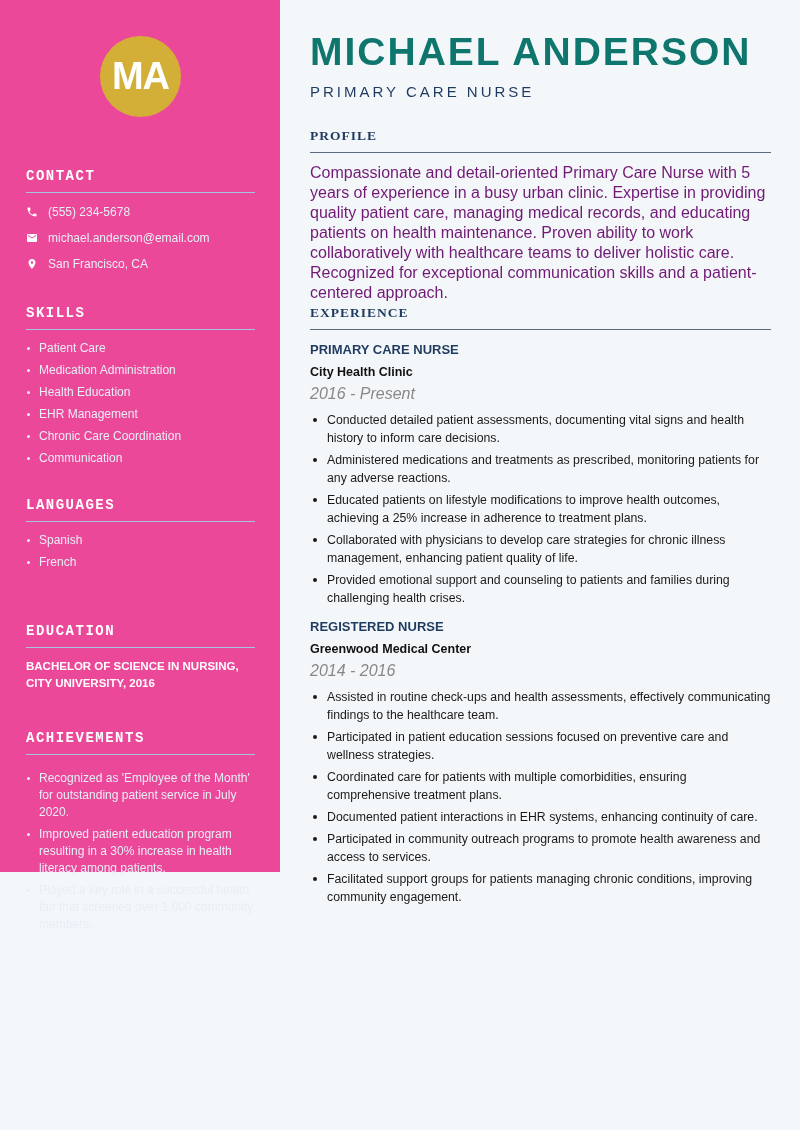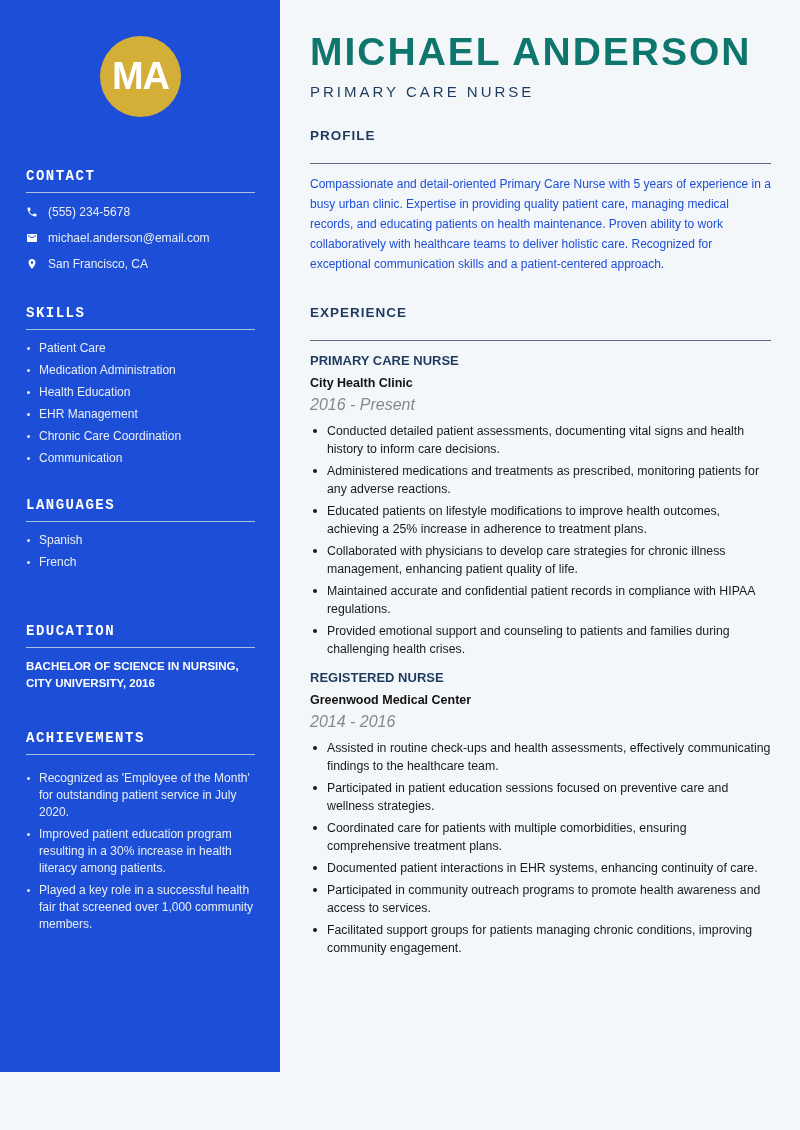--- a/index.html
+++ b/index.html
@@ -1,19 +1,19 @@
 <!DOCTYPE html>
 <html><head>
 <meta charset="utf-8">
 <style>
   * { box-sizing: border-box; margin: 0; padding: 0; }
   html, body { width: 800px; height: 1130px; overflow: hidden; }
   body { font-family: "Liberation Sans", "DejaVu Sans", sans-serif; background: #f4f7fa; position: relative; }
 
-  .sidebar { position: absolute; left: 0; top: 0; width: 280px; height: 1072px; background: #1d4ed8; color: #ffffff; padding: 0 18px; }
+  .sidebar { position: absolute; left: 0; top: 0; width: 280px; height: 872px; background: #ec4899; color: #ffffff; padding: 0 18px; }
   .avatar { position: absolute; left: 100px; top: 36px; width: 81px; height: 81px; border-radius: 50%; background: #d4af37; display: flex; align-items: center; justify-content: center; }
   .avatar span { font-weight: bold; font-size: 38px; color: #ffffff; letter-spacing: -1px; }
 
   .side-section { position: absolute; left: 26px; width: 229px; }
   .side-title { font-size: 14px; font-weight: bold; letter-spacing: 1.5px; color: #ffffff; padding-bottom: 8px; border-bottom: 1.5px solid #a9c2e0; font-family: Liberation Mono, monospace; }
 
   .contact-row { display: flex; align-items: center; height: 26px; font-size: 12px; color: #e8eef5; }
   .contact-row .ic { width: 22px; display: flex; align-items: center; }
   .contact-row svg { width: 12px; height: 12px; fill: #ffffff; }
 
@@ -23,22 +23,22 @@
   .ach-list li { line-height: 17px; margin-bottom: 5px; }
   .ach-list li::before { top: 7px; }
 
   .edu-text { font-size: 11.5px; font-weight: bold; color: #ffffff; line-height: 17px; margin-top: 10px; }
 
   .main { position: absolute; left: 310px; top: 0; width: 461px; }
   .name { position: absolute; top: 30px; left: 0; font-size: 39px; font-weight: bold; color: #0f766e; letter-spacing: 2px; white-space: nowrap; }
   .role { position: absolute; top: 83px; left: 0; font-size: 15px; color: #1e3a5f; letter-spacing: 3px; }
 
   .sec { position: absolute; left: 0; width: 461px; }
-  .sec-title { font-size: 13.5px; font-weight: bold; color: #1e3a5f; letter-spacing: 1px; padding-bottom: 20px; border-bottom: 1.5px solid #5b6b80; }
-  .profile-text { font-size: 12px; color: #1d4ed8; line-height: 20px; margin-top: 10px; }
+  .sec-title { font-size: 13.5px; font-weight: bold; color: #1e3a5f; letter-spacing: 1px; padding-bottom: 8px; border-bottom: 1.5px solid #5b6b80; font-family: Liberation Serif, serif; }
+  .profile-text { font-size: 16px; color: #701a75; line-height: 20px; margin-top: 10px; }
 
   .job-title { font-size: 13px; font-weight: bold; color: #1e3a5f; margin-top: 12px; }
   .job-company { font-size: 12.5px; font-weight: bold; color: #111; margin-top: 8px; }
   .job-dates { font-size: 16px; font-style: italic; color: #888; margin-top: 6px; }
   .bullets { list-style: none; margin-top: 8px; }
   .bullets li { position: relative; padding-left: 17px; font-size: 12.3px; line-height: 18px; color: #1a1a1a; margin-bottom: 4px; }
   .bullets li::before { content: ""; position: absolute; left: 3px; top: 7px; width: 4px; height: 4px; background: #1a1a1a; border-radius: 50%; }
 </style>
 </head>
 <body>
@@ -130,21 +130,20 @@
 
     <div>
       <div class="job-title">PRIMARY CARE NURSE</div>
       <div class="job-company">City Health Clinic</div>
       <div class="job-dates">2016 - Present</div>
       <ul class="bullets">
         <li>Conducted detailed patient assessments, documenting vital signs and health history to inform care decisions.</li>
         <li>Administered medications and treatments as prescribed, monitoring patients for any adverse reactions.</li>
         <li>Educated patients on lifestyle modifications to improve health outcomes, achieving a 25% increase in adherence to treatment plans.</li>
         <li>Collaborated with physicians to develop care strategies for chronic illness management, enhancing patient quality of life.</li>
-        <li>Maintained accurate and confidential patient records in compliance with HIPAA regulations.</li>
         <li>Provided emotional support and counseling to patients and families during challenging health crises.</li>
       </ul>
     </div>
 
     <div style="margin-top:4px">
       <div class="job-title">REGISTERED NURSE</div>
       <div class="job-company">Greenwood Medical Center</div>
       <div class="job-dates">2014 - 2016</div>
       <ul class="bullets">
         <li>Assisted in routine check-ups and health assessments, effectively communicating findings to the healthcare team.</li>

